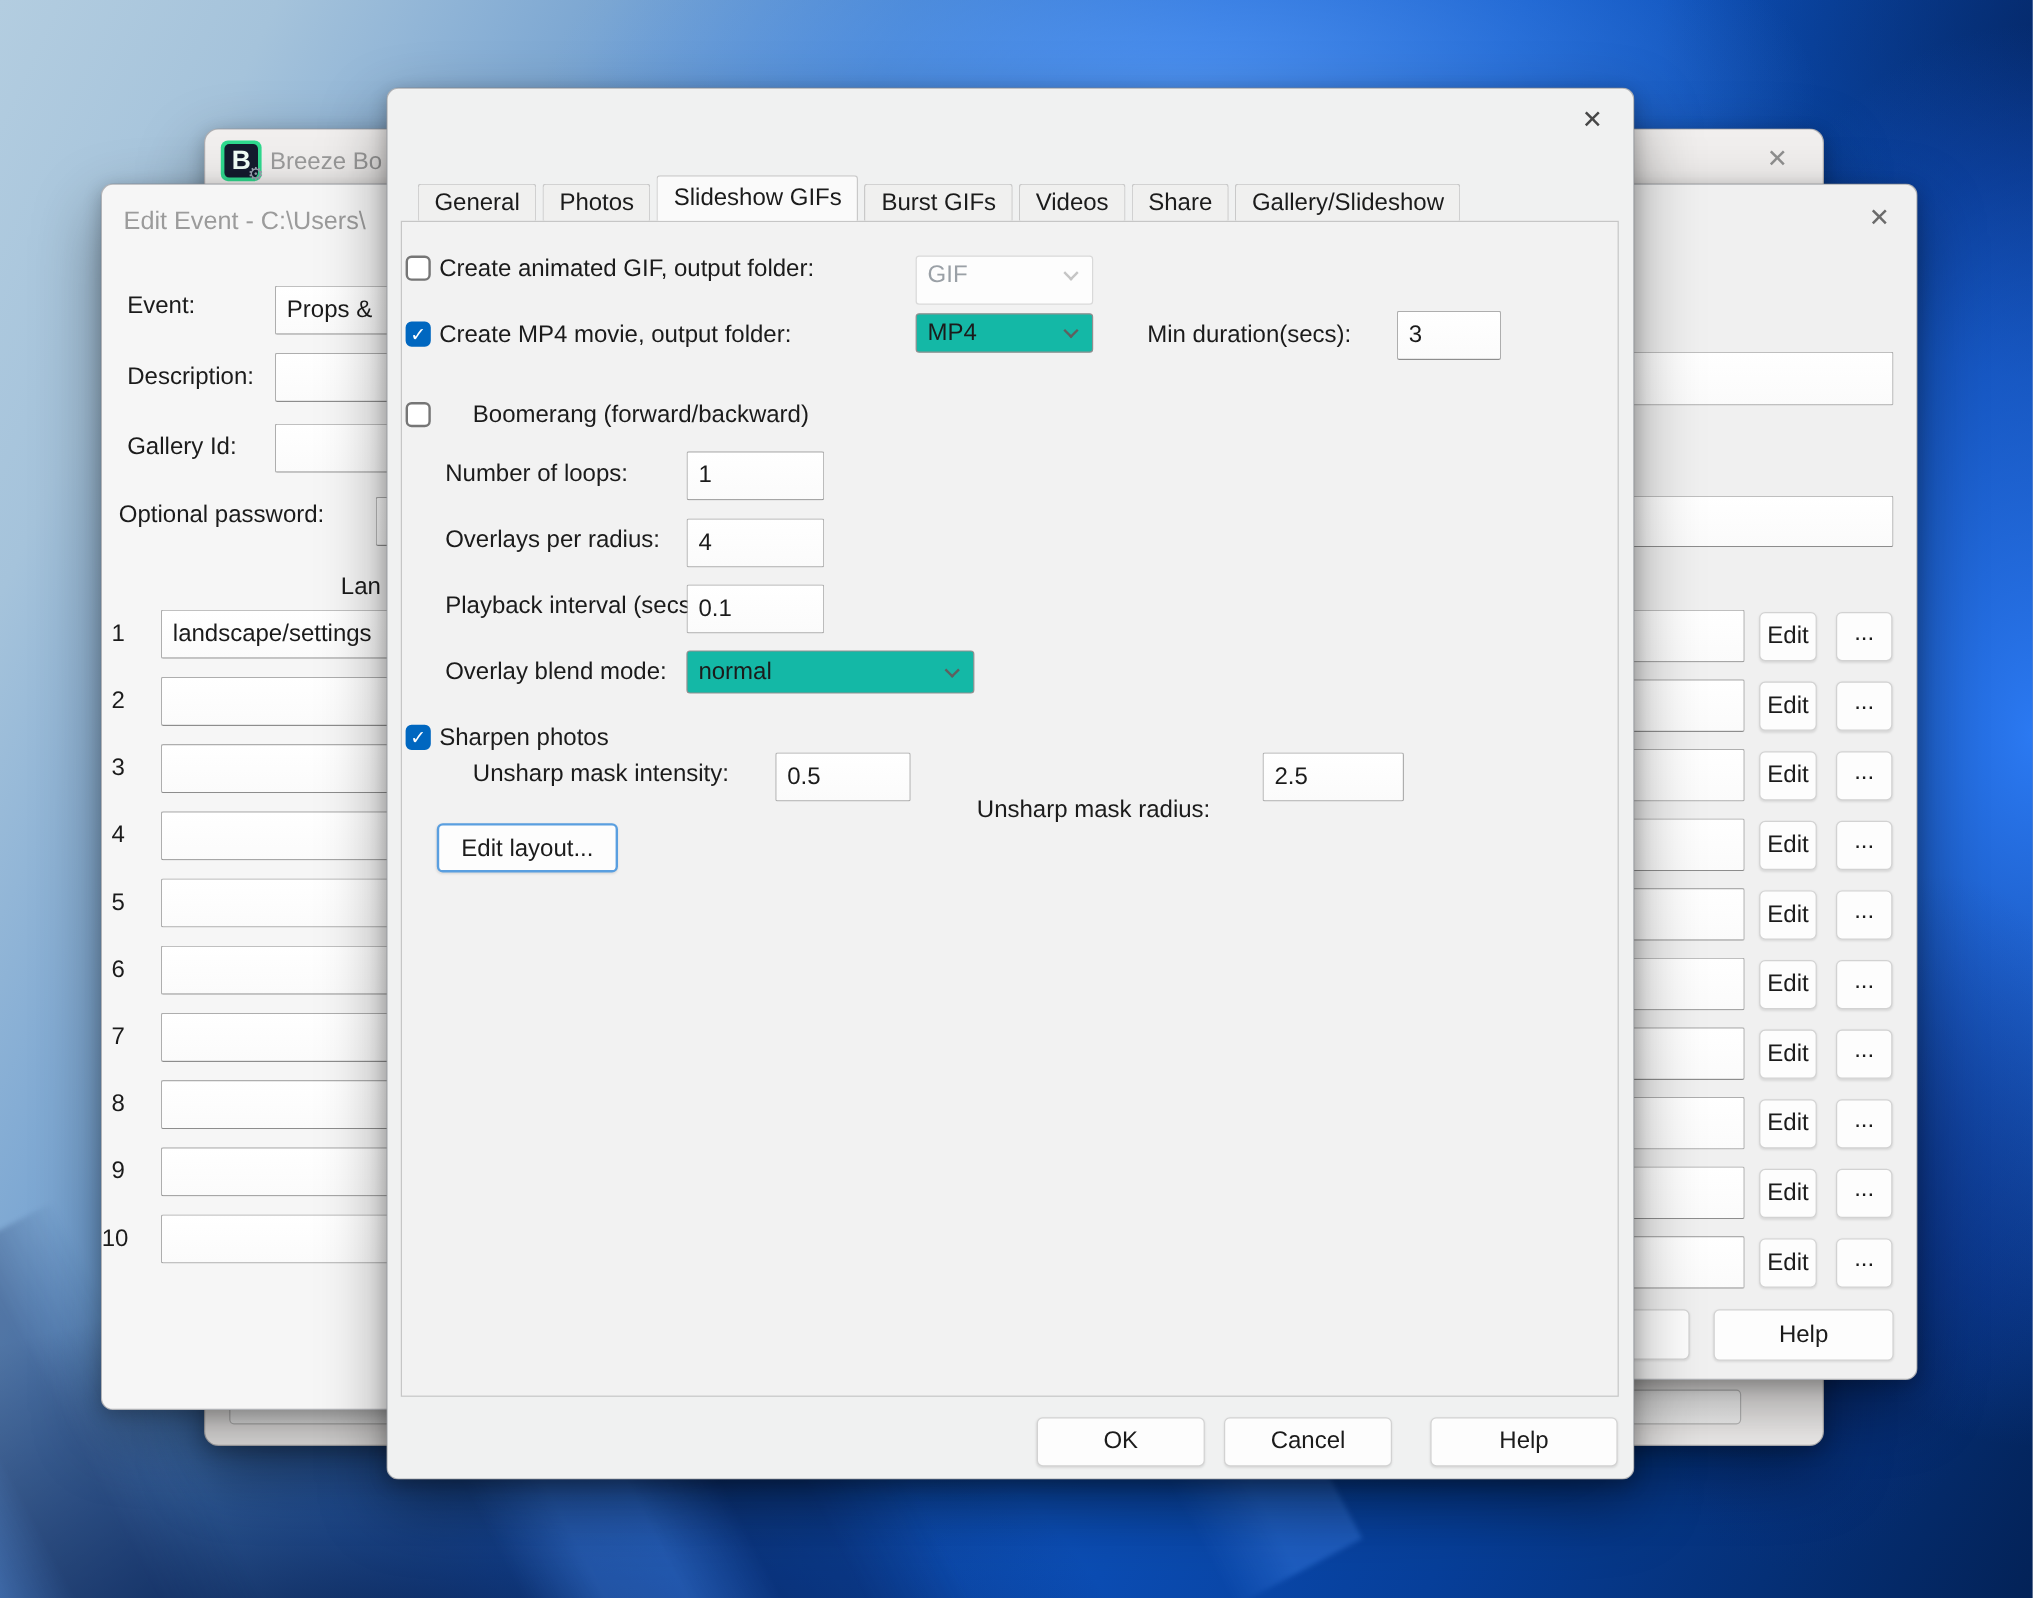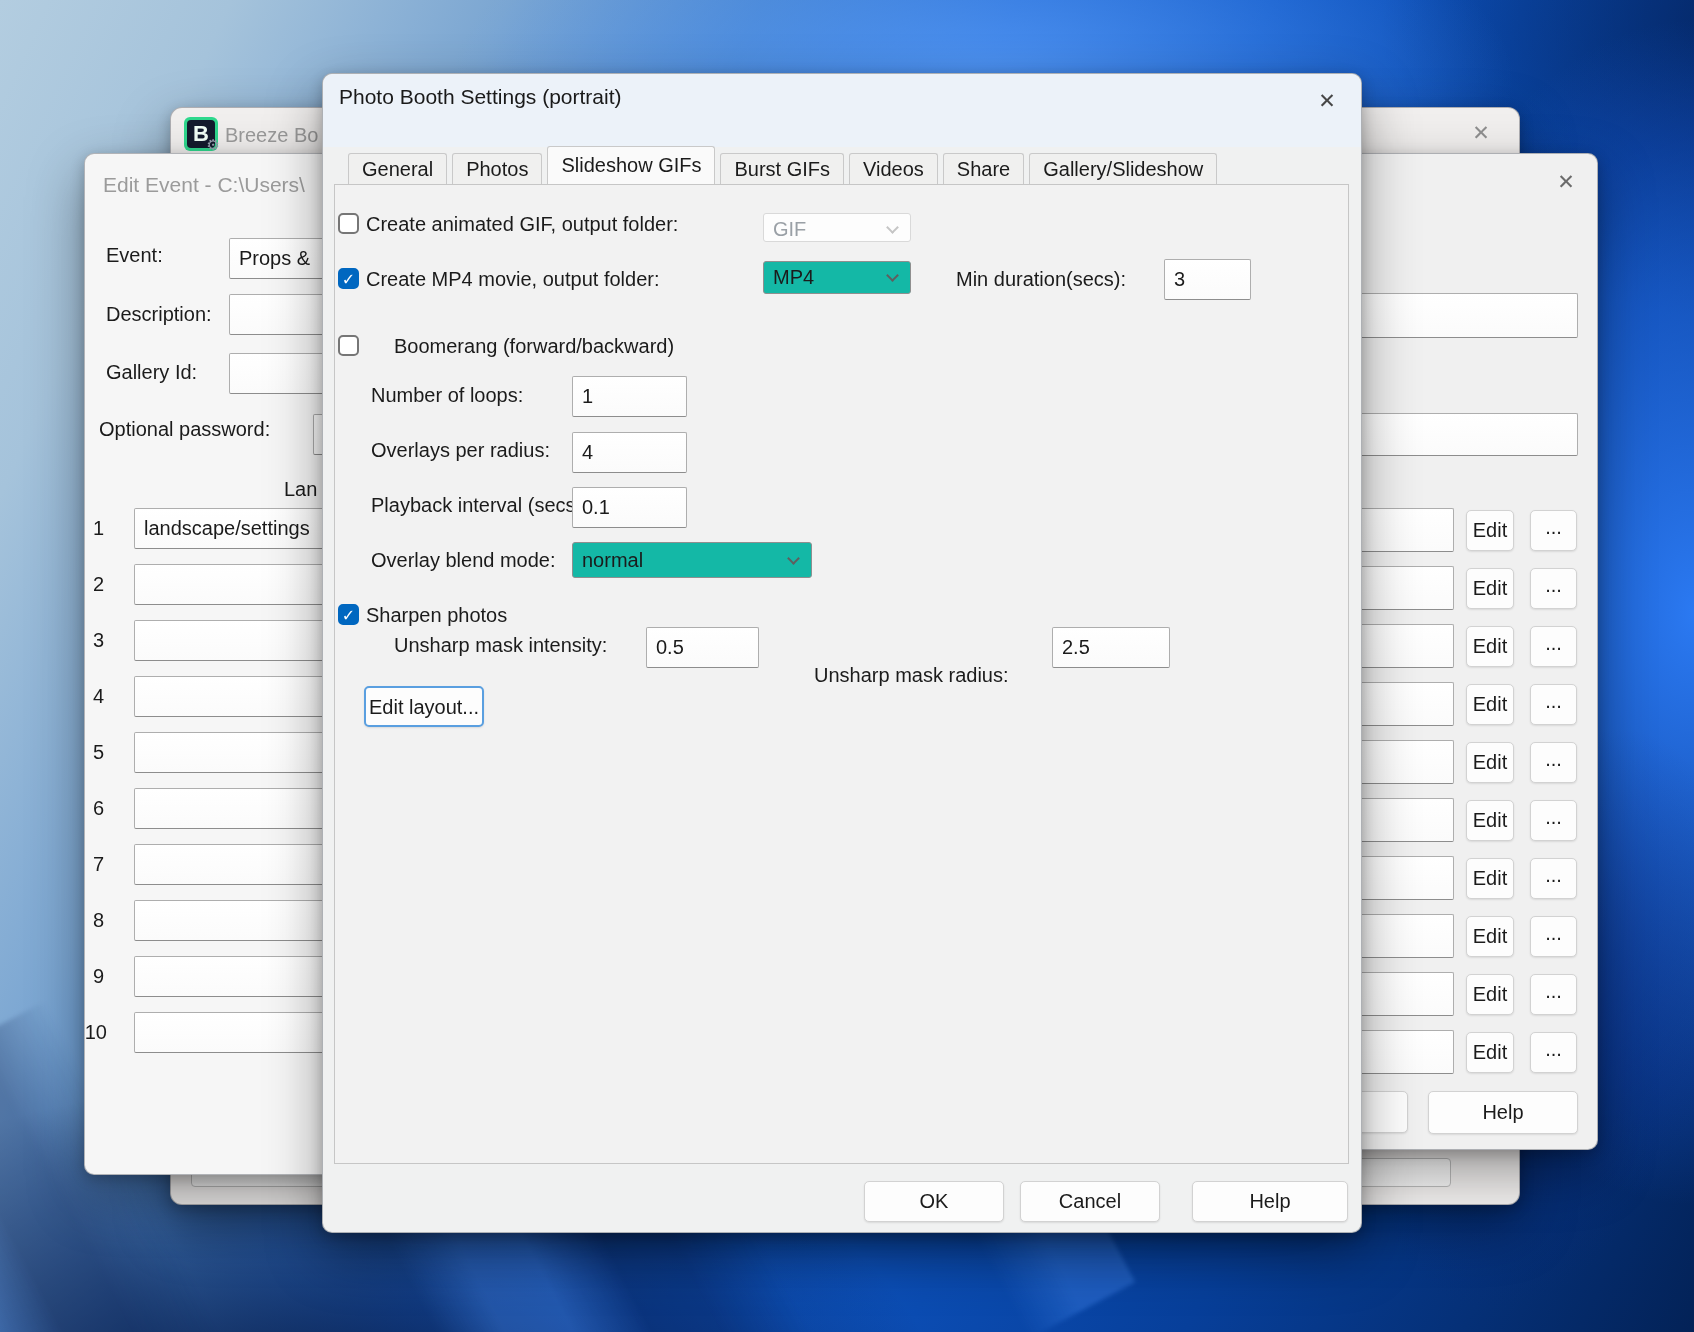--- a/index.html
+++ b/index.html
@@ -181,39 +181,36 @@
 
   <div class="field" style="left:60px; top:876px; width:213px; height:44px;"></div>
   <div class="btn" style="left:285px; top:878px; width:48px; height:41px; line-height:39px;">Edit</div>
   <div class="btn" style="left:349px; top:878px; width:47px; height:41px; line-height:33px;">...</div>
 
   <div class="btn" style="left:60px; top:937px; width:167px; height:42px; line-height:40px;"></div>
   <div class="btn" style="left:247px; top:937px; width:150px; height:43px; line-height:41px;">Help</div>
 </div>
 
 <div class="win photo">
-  <div class="titlebar">
-    <div class="t">Photo Booth Settings (portrait)</div>
-  </div>
   <div class="close-x">✕</div>
 
   <div class="tabs">
     <div class="tab">General</div>
     <div class="tab">Photos</div>
     <div class="tab active">Slideshow GIFs</div>
     <div class="tab">Burst GIFs</div>
     <div class="tab">Videos</div>
     <div class="tab">Share</div>
     <div class="tab">Gallery/Slideshow</div>
   </div>
   <div class="page"></div>
 
   <div class="cb" style="left:15px; top:139px;"></div>
   <div class="lbl" style="left:43px; top:139px;">Create animated GIF, output folder:</div>
-  <div class="combo disabled" style="left:440px; top:139px; width:148px; height:29px; line-height:31px;">
+  <div class="combo disabled" style="left:440px; top:139px; width:148px; height:41px; line-height:31px;">
     <span>GIF</span>
     <span class="chev"></span>
   </div>
 
   <div class="cb checked" style="left:15px; top:194px;">✓</div>
   <div class="lbl" style="left:43px; top:194px;">Create MP4 movie, output folder:</div>
   <div class="combo" style="left:440px; top:187px; width:148px; height:33px; line-height:31px;">
     <span>MP4</span>
     <span class="chev"></span>
   </div>
@@ -239,18 +236,18 @@
   </div>
 
   <div class="cb checked" style="left:15px; top:530px;">✓</div>
   <div class="lbl" style="left:43px; top:530px;">Sharpen photos</div>
 
   <div class="lbl" style="left:71px; top:560px;">Unsharp mask intensity:</div>
   <div class="field" style="left:323px; top:553px; width:113px; height:41px;">0.5</div>
   <div class="lbl" style="left:491px; top:560px;margin-top:30px;">Unsharp mask radius:</div>
   <div class="field" style="left:729px; top:553px; width:118px; height:41px;">2.5</div>
 
-  <div class="btn btn-edit-layout dlg-btn" style="left:41px; top:612px; width:120px;">Edit layout...</div>
+  <div class="btn btn-edit-layout dlg-btn" style="left:41px; top:612px; width:151px;">Edit layout...</div>
 
   <div class="btn dlg-btn" style="left:541px; top:1107px; width:140px;">OK</div>
   <div class="btn dlg-btn" style="left:697px; top:1107px; width:140px;">Cancel</div>
   <div class="btn dlg-btn" style="left:869px; top:1107px; width:156px;">Help</div>
 </div>
 
 </body></html>

